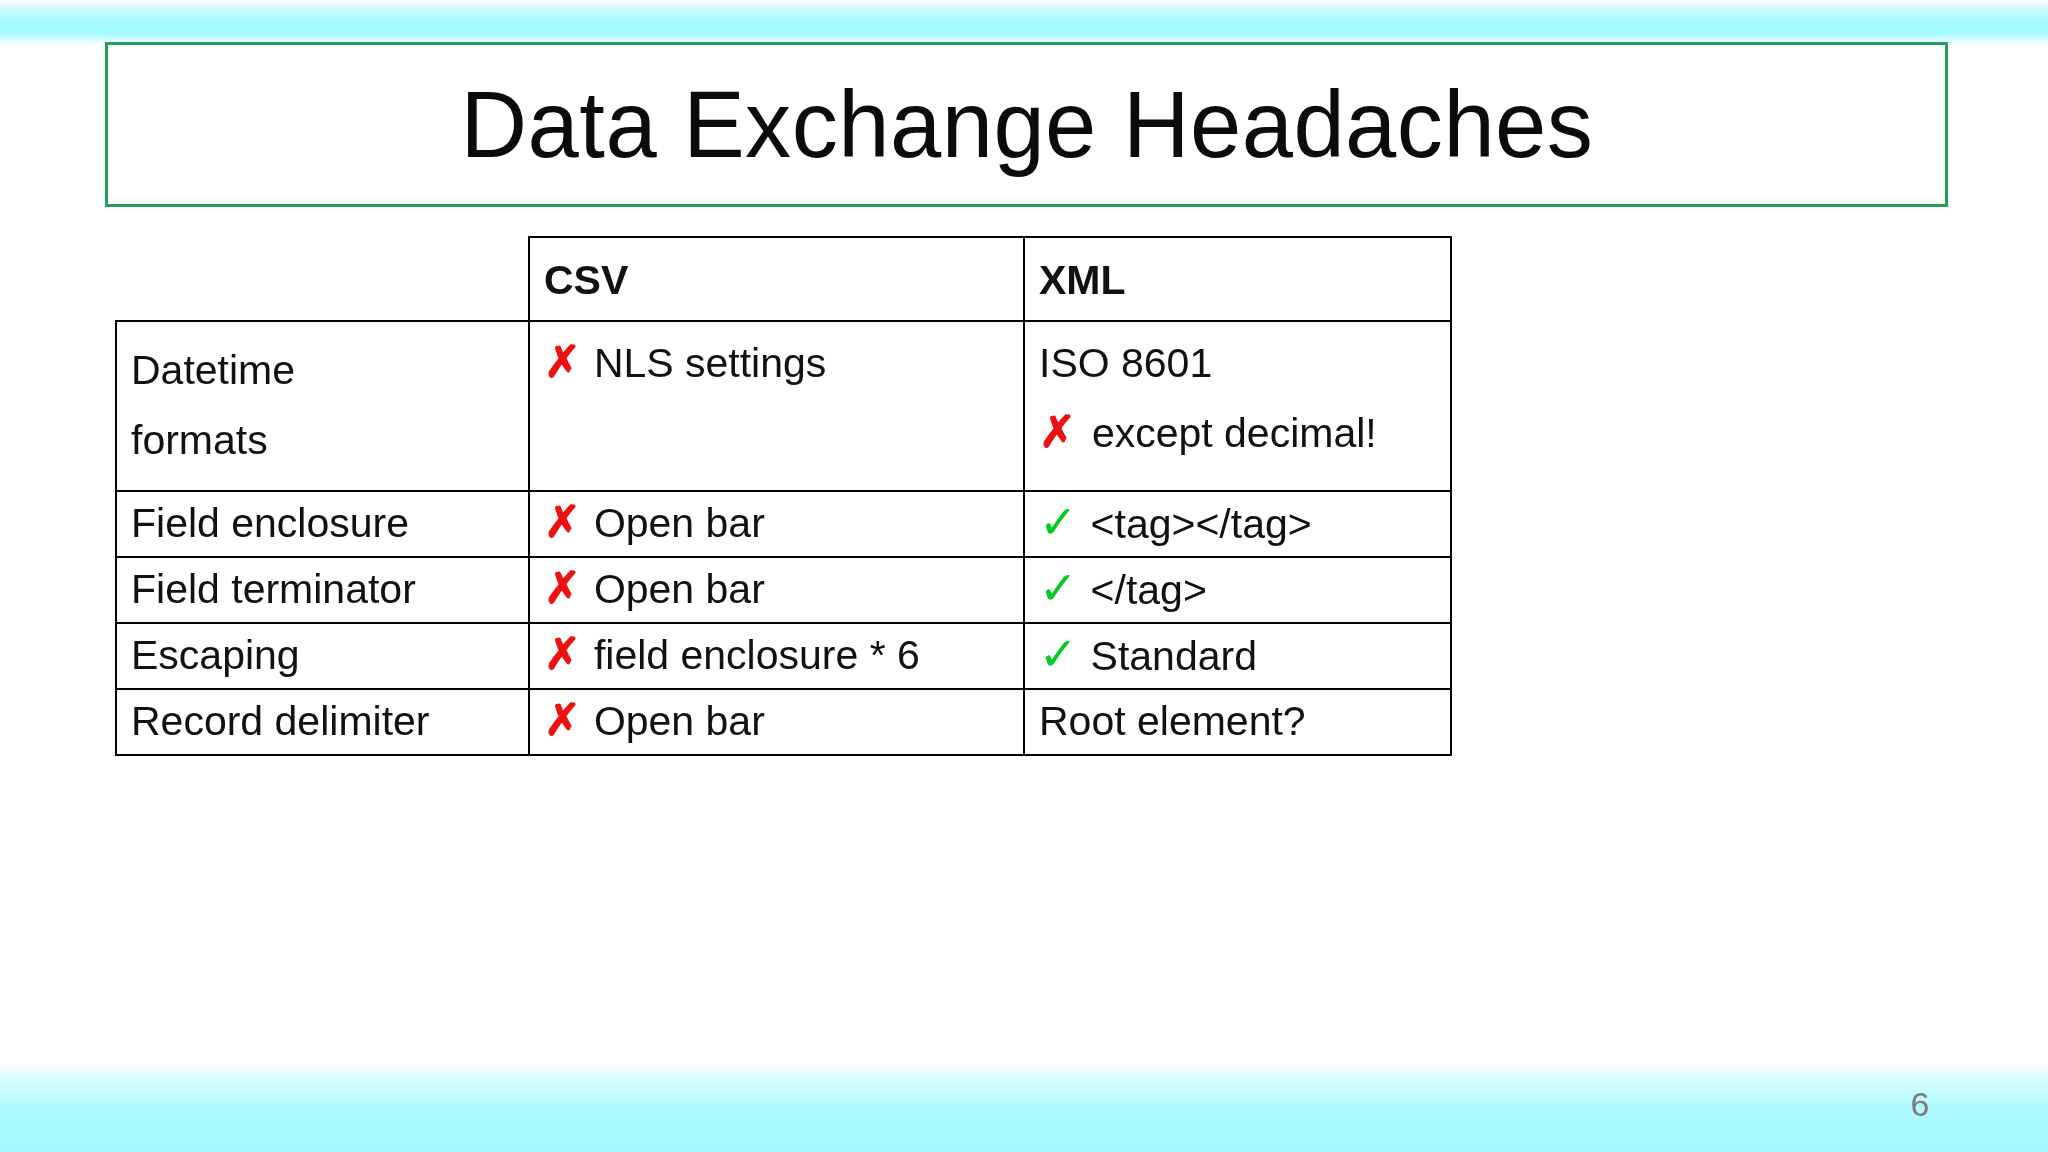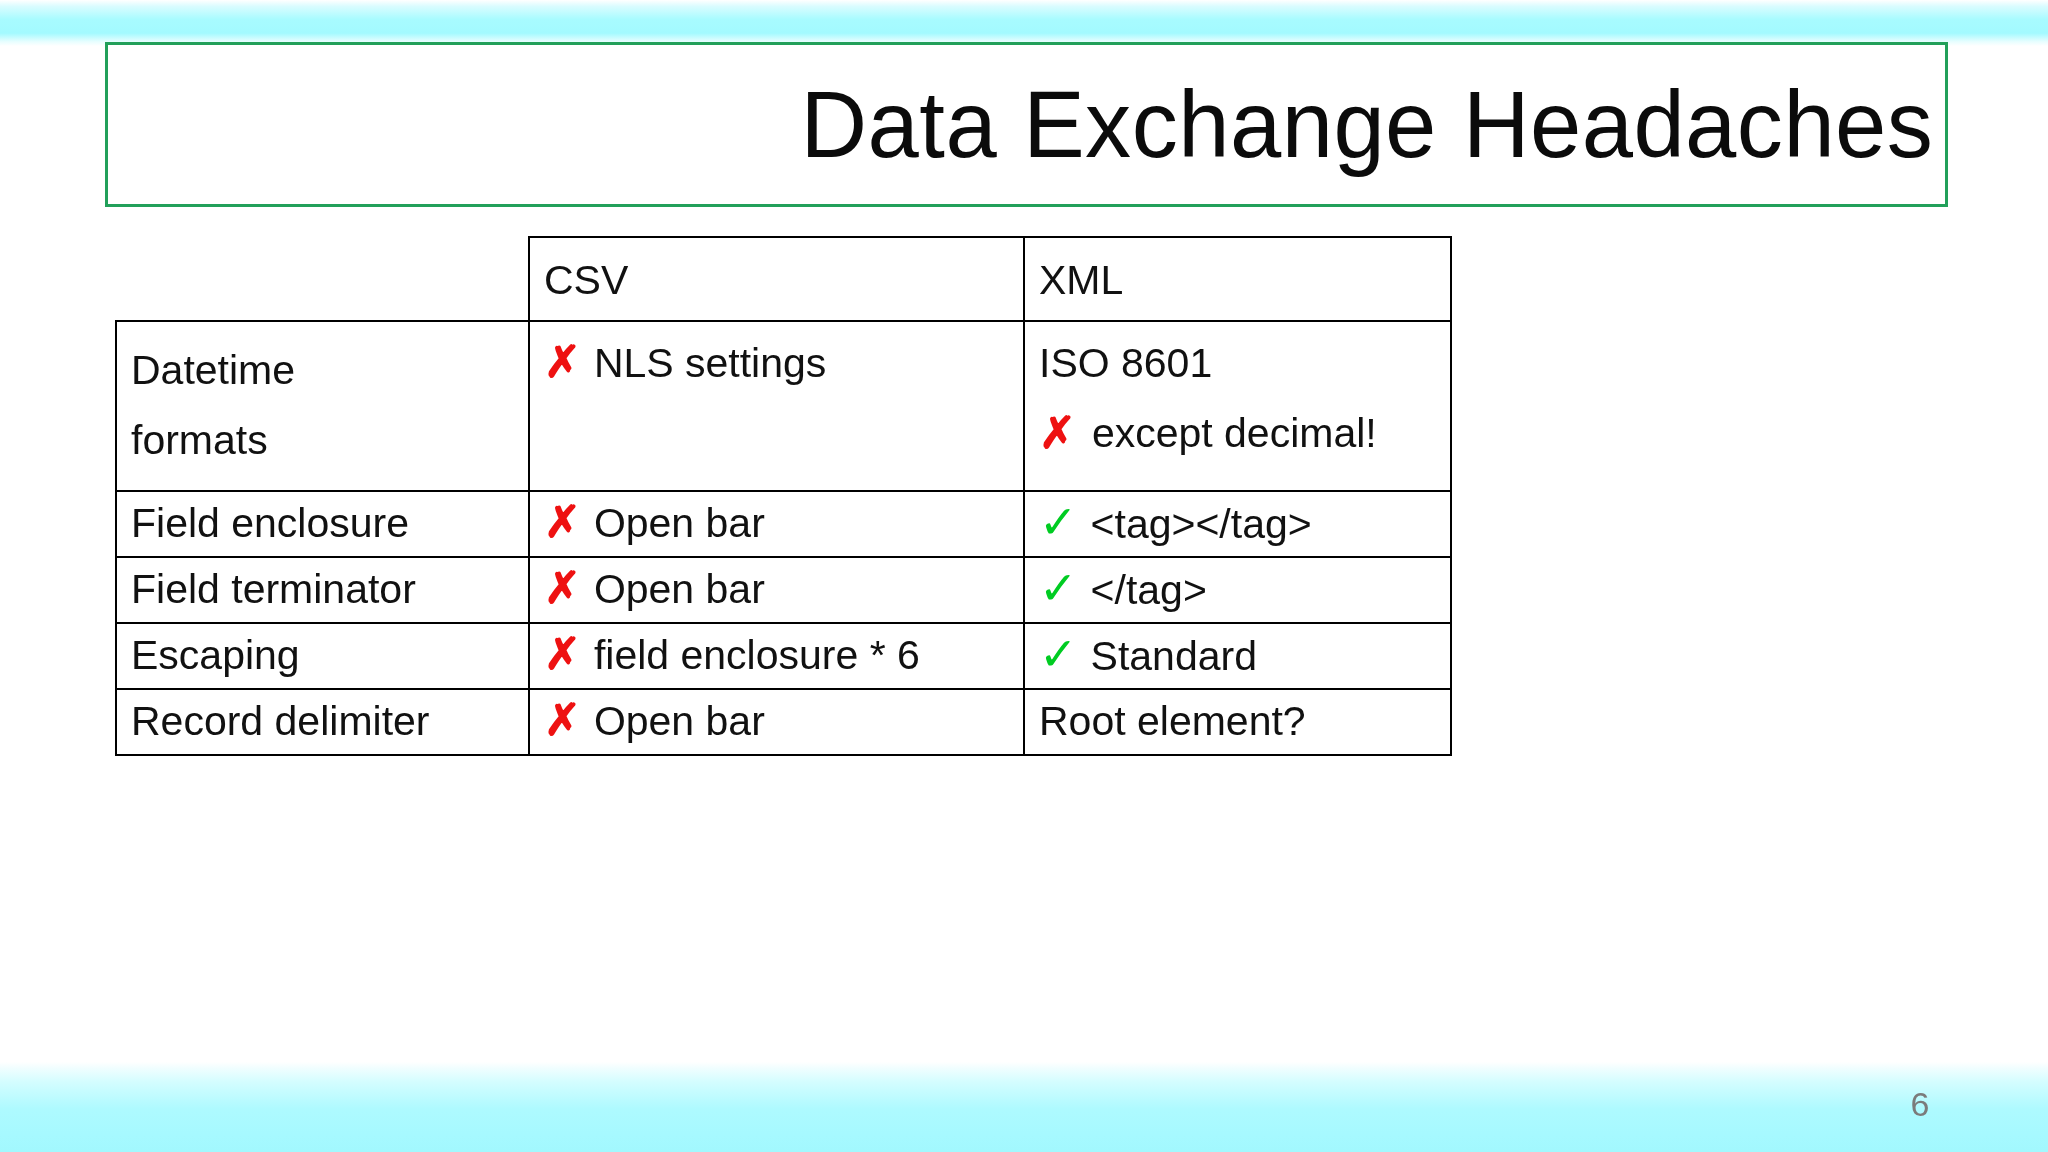--- a/index.html
+++ b/index.html
@@ -51,21 +51,21 @@
     position: absolute;
     left: 105px;
     top: 42px;
     width: 1843px;
     height: 165px;
     box-sizing: border-box;
     border: 3px solid #22a05a;
     background: #ffffff;
     display: flex;
     align-items: center;
-    justify-content: flex-end;
+    justify-content: center;
   }
   .title-text {
     font-family: "Liberation Sans", sans-serif;
     font-size: 94px;
     font-weight: 400;
     color: #0b0b0b;
     letter-spacing: 0.5px;
     line-height: 1;
     white-space: nowrap;
     transform: scaleX(0.98);
@@ -91,21 +91,21 @@
     font-size: 41px;
     font-weight: 400;
     color: #111111;
     line-height: 1.16;
     background: #ffffff;
   }
 
   
   tr.head-row td {
     height: 78px;
-    font-weight: 400;
+    font-weight: 700;
     font-size: 41px;
     padding-top: 4px;
     margin-left: 48px;
   }
   tr.head-row td.blank-corner {
     border: none;
     background: transparent;
   }
 
   tr.body-row td { height: 64px; }
@@ -114,21 +114,21 @@
   .cell-inner {
     display: flex;
     align-items: baseline;
     gap: 13px;
   }
   .cell-stack {
     display: flex;
     flex-direction: column;
     gap: 22px;
   }
-  .cell-stack .cell-inner { gap: 16px; align-items: center; }
+  .cell-stack .cell-inner { gap: 16px; }
   .label-cell { padding-left: 16px; }
 
   .mark {
     font-size: 44px;
     font-weight: 700;
     line-height: 1;
     flex: 0 0 auto;
     display: inline-block;
   }
   .mark.cross { color: #ee1111; }

